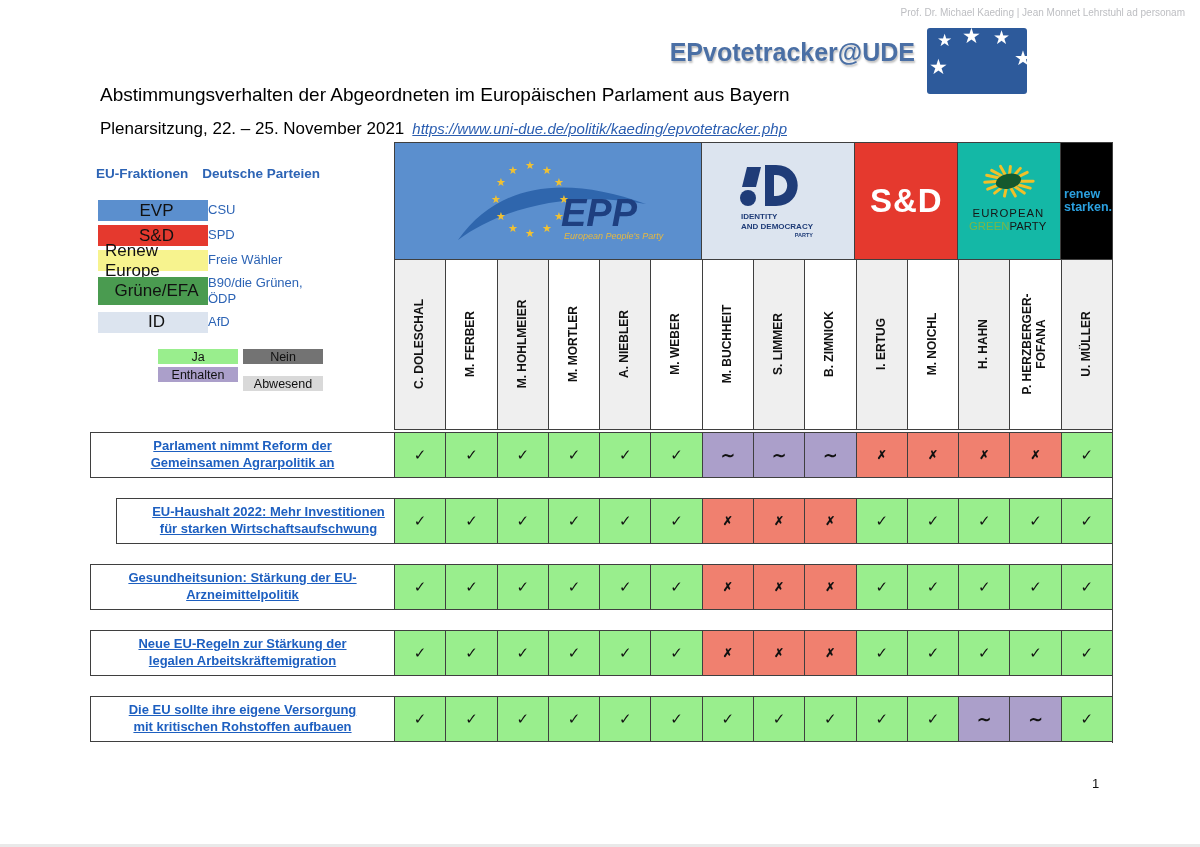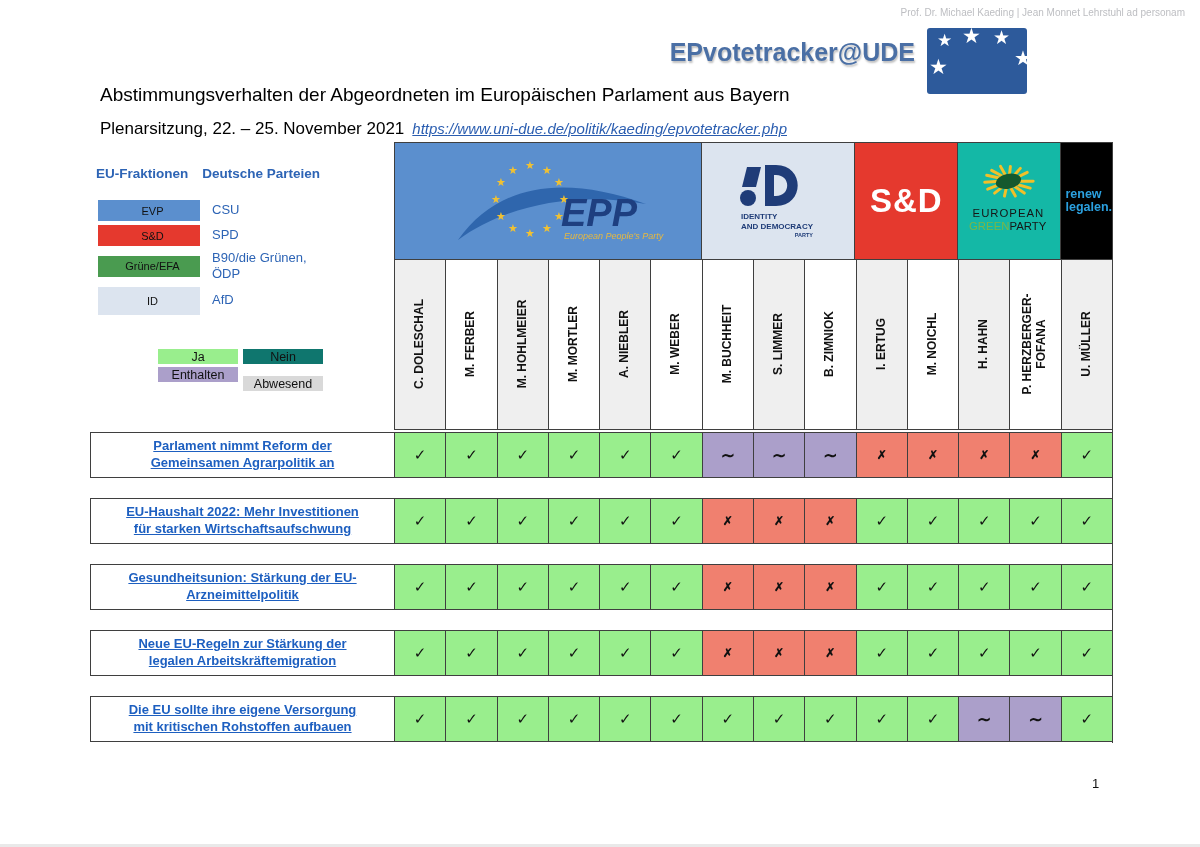--- a/index.html
+++ b/index.html
@@ -18,24 +18,24 @@
   .title { position:absolute; left:100px; top:84px; font-size:19px; color:#000; }
   .subtitle { position:absolute; left:100px; top:119px; font-size:17px; color:#000; }
   .subtitle a, .sub-link { font-size:15px; font-style:italic; color:#2a5db0;
           text-decoration:underline; margin-left:8px; }
 
   
   .leg-head { position:absolute; left:96px; top:166px; font-size:13.5px; font-weight:bold; color:#2d64b5; }
   .leg-head .gap { display:inline-block; width:14px; }
   .frak-rows { position:absolute; left:98px; top:200px; }
   .frak-row { display:flex; align-items:center; margin-bottom:4px; }
-  .frak-row .swatch { width:102px; height:21px; display:flex; align-items:center;
-          justify-content:center; font-size:11px; color:#111; flex:none;padding-left:7px; }
+  .frak-row .swatch { width:110px; height:21px; display:flex; align-items:center;
+          justify-content:center; font-size:17px; color:#111; flex:none;padding-left:7px; }
   .frak-row:nth-child(4) .swatch { height:28px; }
-  .frak-row .party { margin-left:12px; width:112px; font-size:13px; line-height:1.25; color:#2d64b5; }
+  .frak-row .party { width:112px; font-size:13px; line-height:1.25; color:#2d64b5; }
   .vote-leg { position:absolute; left:158px; top:349px; display:grid;
           grid-template-columns:80px 80px; grid-gap:3px 5px; }
   .vote-leg .vcell { height:15px; display:flex; align-items:center; justify-content:center;
           font-size:12.5px; color:#111; }
 
   
   .grp-row { position:absolute; left:394px; top:142px; width:719px; height:118px;
           display:flex; border:1px solid #3f3f3f; }
   .grp { position:relative; display:flex; align-items:center; justify-content:center;
           border-right:1px solid #3f3f3f; overflow:hidden; }
@@ -101,31 +101,35 @@
   <div class="frak-rows">
       <div class="frak-row">
         <div class="swatch" style="background: rgb(91, 143, 206);">EVP</div>
         <div class="party">CSU</div>
       </div>
       <div class="frak-row">
         <div class="swatch" style="background: rgb(229, 57, 46);">S&amp;D</div>
         <div class="party">SPD</div>
       </div>
       <div class="frak-row">
+        <div class="swatch" style="background: rgb(247, 243, 142);">Renew Europe</div>
+        <div class="party">Freie Wähler</div>
+      </div>
+      <div class="frak-row">
         <div class="swatch" style="background: rgb(74, 155, 80);">Grüne/EFA</div>
         <div class="party">B90/die Grünen, ÖDP</div>
       </div>
       <div class="frak-row">
         <div class="swatch" style="background: rgb(220, 228, 239);">ID</div>
         <div class="party">AfD</div>
       </div>
     </div>
   <div class="vote-leg">
       <div class="vcell" style="background: rgb(153, 238, 141);">Ja</div>
-      <div class="vcell" style="background: #0f766e;">Nein</div>
+      <div class="vcell" style="background: #737373;">Nein</div>
       <div class="vcell" style="background: rgb(171, 159, 202);">Enthalten</div>
       <div class="vcell" style="background: rgb(217, 217, 217); margin-top: 9px;">Abwesend</div>
     </div>
 
   <div class="grp-row">
     <div class="grp gh-epp" style="background: rgb(91, 143, 206);">
       <svg width="300" height="110" viewBox="0 0 300 110">
         <path d="M 60,94 C 100,38 165,28 248,58 C 172,44 104,62 60,94 Z" fill="#2f66ad"></path>
         <g fill="#f0c133" font-size="11" text-anchor="middle" font-family="DejaVu Sans, sans-serif">
           <text x="166" y="57">★</text>
@@ -180,21 +184,21 @@
         </g>
         <ellipse cx="51" cy="28" rx="13" ry="7.5" fill="#15592e" transform="rotate(-12 51 28)"></ellipse>
         <text x="51" y="64" font-size="11.5" fill="#161616" text-anchor="middle" letter-spacing="1">EUROPEAN</text>
         <text x="52" y="77" font-size="11.5" fill="#7ab648" text-anchor="end">GREEN</text>
         <text x="52" y="77" font-size="11.5" fill="#161616" text-anchor="start">PARTY</text>
       </svg>
     </div>
     <div class="grp gh-renew" style="background: #000000; justify-content: flex-end;">
       <div class="renew-text">
         <div>renew</div>
-        <div>legalen.</div>
+        <div>starken.</div>
       </div>
     </div>
   </div>
 
   <div class="names-row">
       <div class="name-cell shaded">
         <div class="name-rot">
           <span>C. DOLESCHAL</span>
         </div>
       </div>
@@ -309,21 +313,21 @@
         <div class="vote-cell" style="background: rgb(240, 128, 111);">
           <span class="sym-nein">✗</span>
         </div>
         <div class="vote-cell" style="background: rgb(240, 128, 111);">
           <span class="sym-nein">✗</span>
         </div>
         <div class="vote-cell" style="background: rgb(153, 238, 141);">
           <span class="sym-ja">✓</span>
         </div>
       </div>
-      <div class="row-label" style="top: 498px;">
+      <div class="row-label" style="top: 498px; margin-left: 26px;">
         <div class="line">EU-Haushalt 2022: Mehr Investitionen</div>
         <div class="line">für starken Wirtschaftsaufschwung</div>
       </div>
       <div class="vote-row" style="top: 498px;">
         <div class="vote-cell" style="background: rgb(153, 238, 141);">
           <span class="sym-ja">✓</span>
         </div>
         <div class="vote-cell" style="background: rgb(153, 238, 141);">
           <span class="sym-ja">✓</span>
         </div>

